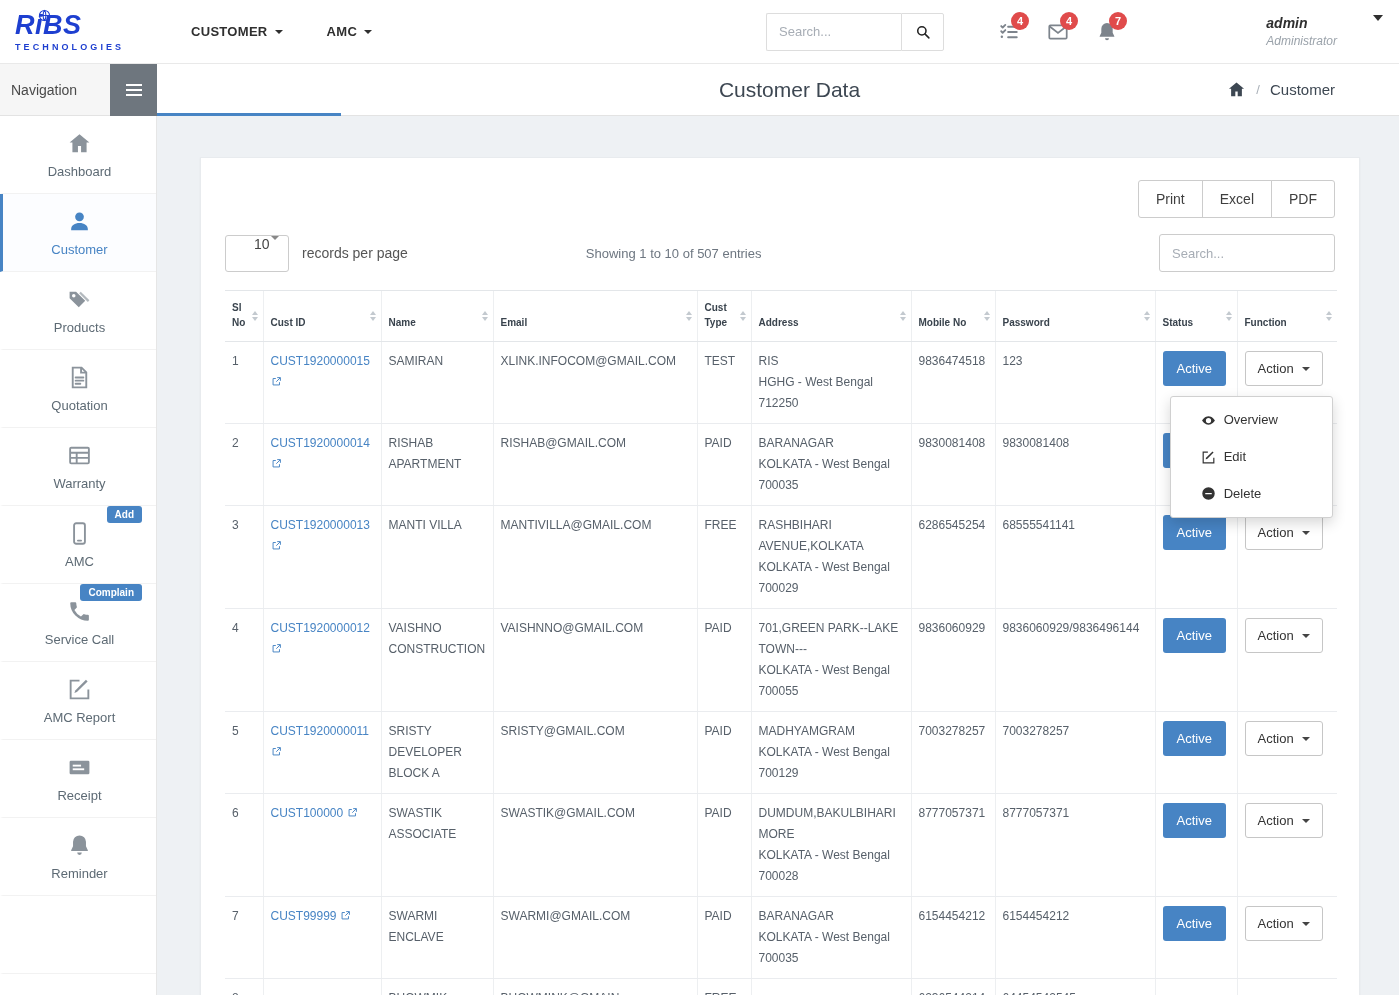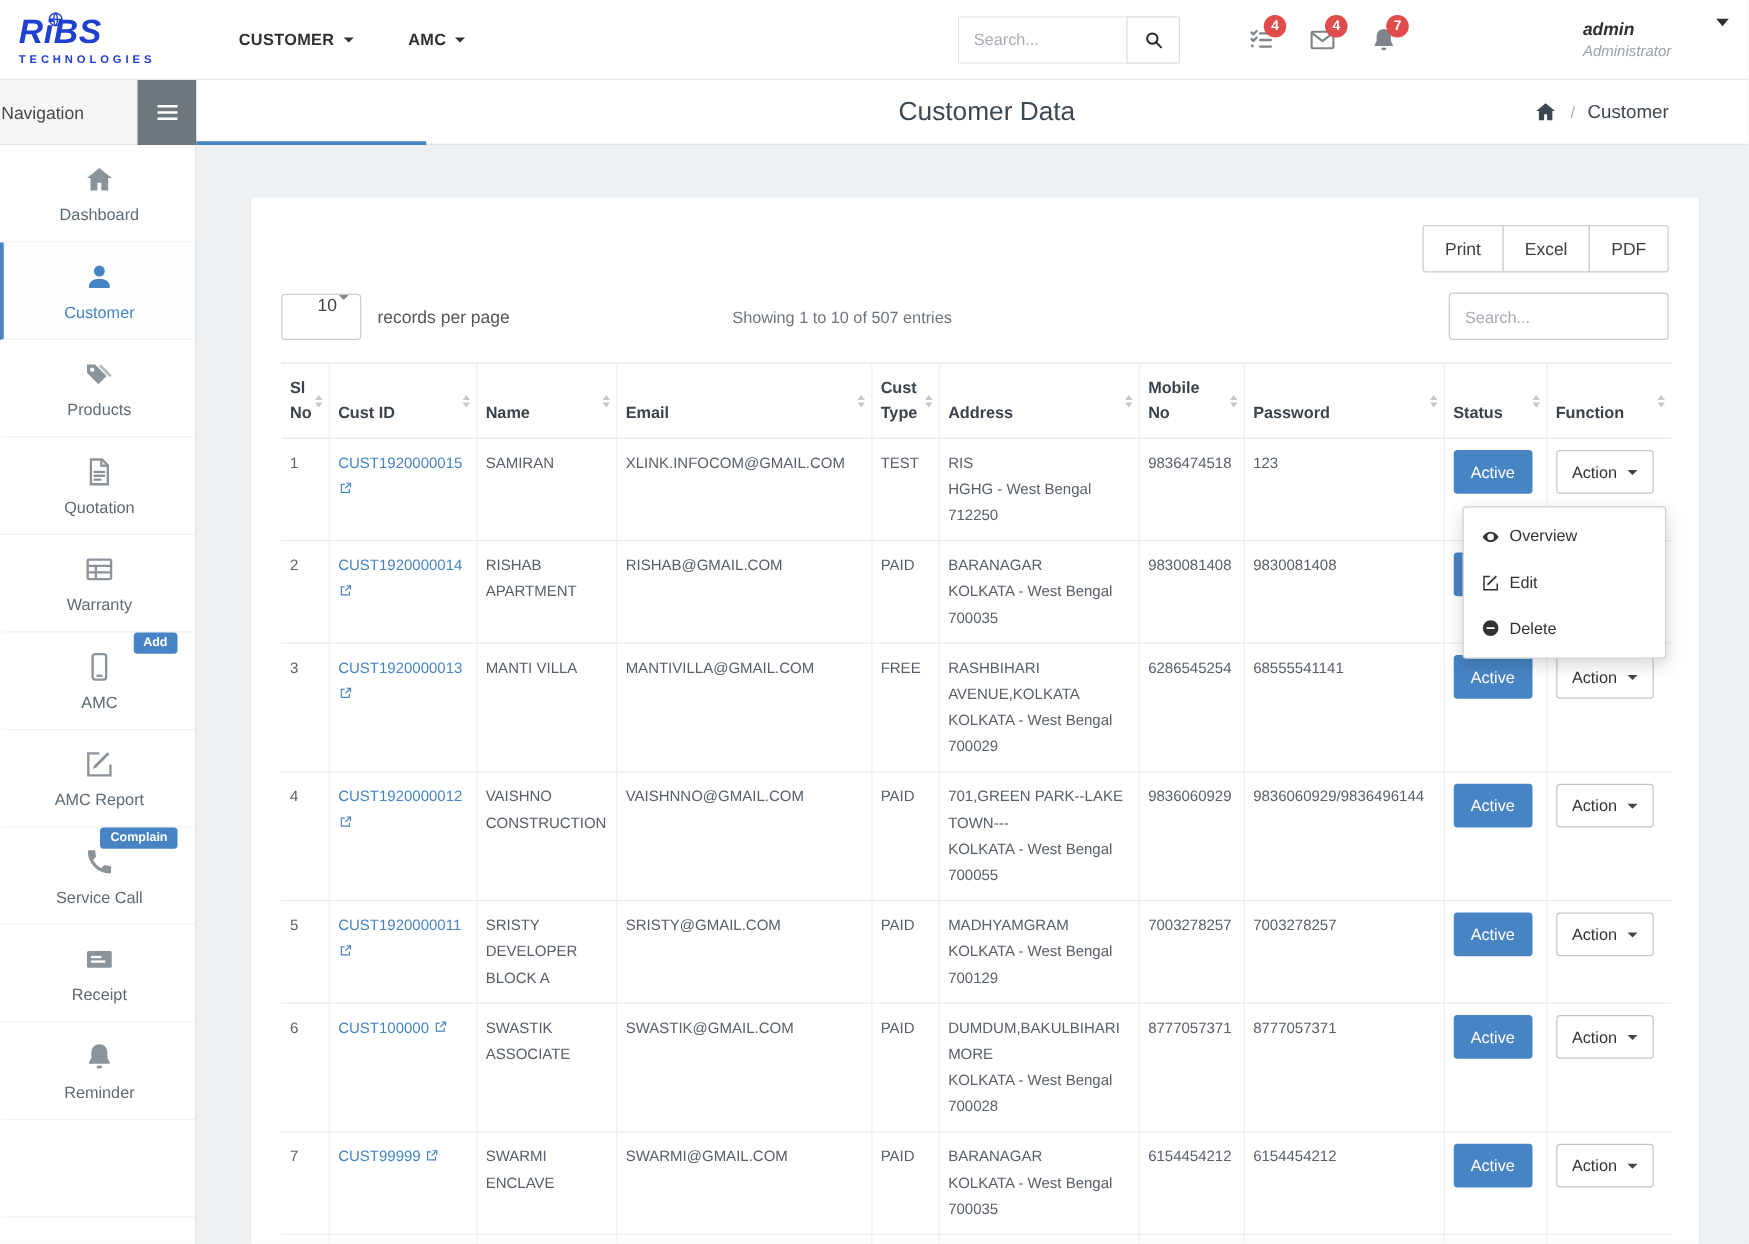--- a/index.html
+++ b/index.html
@@ -29,21 +29,21 @@
   .nav-icon{position:relative;color:#7d848c;cursor:pointer;}
   .nav-icon .icon svg{width:22px;height:22px;}
   .nbadge{position:absolute;top:-9px;right:-9px;min-width:18px;height:18px;background:var(--red);color:#fff;font-size:11px;font-weight:bold;border-radius:9px;display:flex;align-items:center;justify-content:center;padding:0 4px;}
   .nav-user{margin-left:auto;padding-right:16px;display:flex;align-items:flex-start;gap:36px;cursor:pointer;font-style:italic;}
   .nv-name{font-size:14px;font-weight:bold;color:#2f2f2f;}
   .nv-role{font-size:12px;color:#9aa2aa;margin-top:3px;}
   .chev{width:0;height:0;border-left:5px solid transparent;border-right:5px solid transparent;border-top:6px solid #2f2f2f;}
 
   
   .subbar{height:52px;display:flex;background:#fff;border-bottom:1px solid #e3e3e3;position:relative;z-index:15;}
-  .nav-head{width:157px;background:#f6f6f6;display:flex;align-items:center;justify-content:space-between;padding-left:1px;font-size:14px;color:#4a4a4a;}
+  .nav-head{width:157px;background:#f6f6f6;display:flex;align-items:center;justify-content:space-between;padding-left:11px;font-size:14px;color:#4a4a4a;}
   .burger{width:47px;height:52px;background:#6e767e;border:none;display:flex;align-items:center;justify-content:center;cursor:pointer;}
   .burger-bars{width:16px;height:2px;background:#fff;box-shadow:0 -5px 0 #fff,0 5px 0 #fff;display:block;}
   .titlebar{flex:1;position:relative;display:flex;align-items:center;justify-content:center;}
   .page-title{font-size:21px;font-weight:400;color:#3d4752;margin:0 0 0 23px;}
   .tab-underline{position:absolute;left:0;bottom:-1px;width:184px;height:3px;background:var(--primary);}
   .breadcrumb{position:absolute;right:64px;display:flex;align-items:center;gap:10px;}
   .bc-home{color:#3d4752;cursor:pointer;}
   .bc-home svg{width:19px;height:19px;}
   .bc-sep{color:#a9b0b8;}
   .bc-cur{font-size:15px;color:#3d4752;}
@@ -67,35 +67,35 @@
   .btn-export:last-child{border-radius:0 3px 3px 0;}
   .controls-row{display:flex;align-items:center;margin-bottom:18px;}
   .rpp-select{width:64px;height:37px;border:1px solid #ccc;border-radius:3px;display:flex;align-items:flex-start;justify-content:space-between;padding:0 9px 0 28px;font-size:14px;color:#444;cursor:pointer;}
   .rpp-select .caret{border-top-color:#888;}
   .rpp-label{margin-left:13px;font-size:14px;color:#555;}
   .showing{margin-left:178px;font-size:13px;color:#6d7680;}
   .tbl-search{margin-left:auto;width:176px;height:38px;border:1px solid #ccc;border-radius:3px;padding:0 12px;font-size:13px;color:#555;outline:none;}
 
   
   table{width:100%;border-collapse:collapse;table-layout:fixed;}
-  th{font-size:13px;text-align:left;vertical-align:bottom;font-weight:bold;color:#39434d;padding:9px 16px 11px 7px;border-top:1px solid #e3e6e9;border-bottom:1px solid #e3e6e9;border-left:1px solid #edeff1;position:relative;line-height:1.5;cursor:pointer;}
+  th{font-size:10px;text-align:left;vertical-align:bottom;font-weight:bold;color:#39434d;padding:9px 16px 11px 7px;border-top:1px solid #e3e6e9;border-bottom:1px solid #e3e6e9;border-left:1px solid #edeff1;position:relative;line-height:1.5;cursor:pointer;}
   td{font-size:12px;vertical-align:top;padding:9px 7px;color:#57606a;border-bottom:1px solid #eaecef;border-left:1px solid #edeff1;line-height:1.75;overflow-wrap:break-word;}
   th:first-child,td:first-child{border-left:none;}
   .sort{position:absolute;right:5px;top:50%;transform:translateY(-50%);display:flex;flex-direction:column;gap:2px;}
   .s-up{width:0;height:0;border-left:3.5px solid transparent;border-right:3.5px solid transparent;border-bottom:4px solid #c3c9cf;}
   .s-down{width:0;height:0;border-left:3.5px solid transparent;border-right:3.5px solid transparent;border-top:4px solid #c3c9cf;}
   .cid{color:var(--primary);cursor:pointer;text-decoration:none;}
   .ext{color:var(--primary);display:inline-block;vertical-align:-1px;cursor:pointer;}
   .ext svg{width:11px;height:11px;}
   .btn-active{background:var(--primary);color:#fff;border:none;border-radius:3px;padding:10px 14px;font-size:13px;cursor:pointer;}
   .btn-action{background:#fff;border:1px solid #c6c6c6;border-radius:3px;padding:9px 12px;font-size:13px;color:#333;cursor:pointer;display:inline-flex;align-items:center;gap:8px;}
   .btn-action .caret{border-top-color:#444;}
   .fn-wrap{position:relative;display:inline-block;}
   .action-menu{position:absolute;top:45px;right:-10px;width:163px;background:#fff;border:1px solid #d0d0d0;border-radius:3px;box-shadow:0 5px 14px rgba(0,0,0,.16);padding:5px 0;z-index:60;}
-  .menu-item{display:flex;align-items:center;gap:8px;padding:7px 14px;font-size:13px;color:#333;cursor:pointer;}
+  .menu-item{display:flex;align-items:center;gap:8px;padding:7px 30px;font-size:13px;color:#333;cursor:pointer;}
   .menu-item .icon svg{width:15px;height:15px;}
 </style>
 </head>
 <body>
 
 <header class="topnav">
   <div class="logo">
     <span class="logo-globe icon" id="logoGlobe">
         <svg viewBox="0 0 24 24" fill="none" stroke="currentColor" stroke-width="2">
           <circle cx="12" cy="12" r="9.3"></circle>
@@ -224,36 +224,36 @@
         <span class="side-badge">Add</span>
         <span class="icon ">
           <svg viewBox="0 0 24 24" fill="none" stroke="currentColor" stroke-width="1.8">
             <rect x="6.8" y="2.2" width="10.4" height="19.6" rx="2"></rect>
             <path d="M10.5 18.8h3" stroke-linecap="round"></path>
           </svg>
         </span>
         <span class="side-label">AMC</span>
       </div>
       <div class="side-item">
+        <span class="side-badge">Complain</span>
+        <span class="icon ">
+          <svg viewBox="0 0 24 24" fill="currentColor">
+            <path d="M7.1 10.6a15.6 15.6 0 0 0 6.3 6.3l2.1-2.1a1 1 0 0 1 1.1-.25 11 11 0 0 0 3.4.55 1 1 0 0 1 1 1v3.8a1 1 0 0 1-1 1A17 17 0 0 1 3.1 4a1 1 0 0 1 1-1h3.8a1 1 0 0 1 1 1 11 11 0 0 0 .55 3.4 1 1 0 0 1-.25 1.1z"></path>
+          </svg>
+        </span>
+        <span class="side-label">Service Call</span>
+      </div>
+      <div class="side-item">
         <span class="icon ">
           <svg viewBox="0 0 24 24" fill="none" stroke="currentColor" stroke-width="1.8">
             <path d="M20.5 12v8.5H3.5V3.5H12"></path>
             <path d="M9.5 14.5 19.8 4.2l-1.6-1.6L7.9 12.9l-.8 2.4z" fill="currentColor" stroke="none"></path>
           </svg>
         </span>
         <span class="side-label">AMC Report</span>
-      </div>
-      <div class="side-item">
-        <span class="side-badge">Complain</span>
-        <span class="icon ">
-          <svg viewBox="0 0 24 24" fill="currentColor">
-            <path d="M7.1 10.6a15.6 15.6 0 0 0 6.3 6.3l2.1-2.1a1 1 0 0 1 1.1-.25 11 11 0 0 0 3.4.55 1 1 0 0 1 1 1v3.8a1 1 0 0 1-1 1A17 17 0 0 1 3.1 4a1 1 0 0 1 1-1h3.8a1 1 0 0 1 1 1 11 11 0 0 0 .55 3.4 1 1 0 0 1-.25 1.1z"></path>
-          </svg>
-        </span>
-        <span class="side-label">Service Call</span>
       </div>
       <div class="side-item">
         <span class="icon ">
           <svg viewBox="0 0 24 24">
             <rect x="2.5" y="5.5" width="19" height="13" rx="1.2" fill="currentColor"></rect>
             <rect x="5.5" y="9.3" width="8" height="1.8" fill="#fff"></rect>
             <rect x="5.5" y="12.8" width="11" height="1.8" fill="#fff"></rect>
           </svg>
         </span>
         <span class="side-label">Receipt</span>

